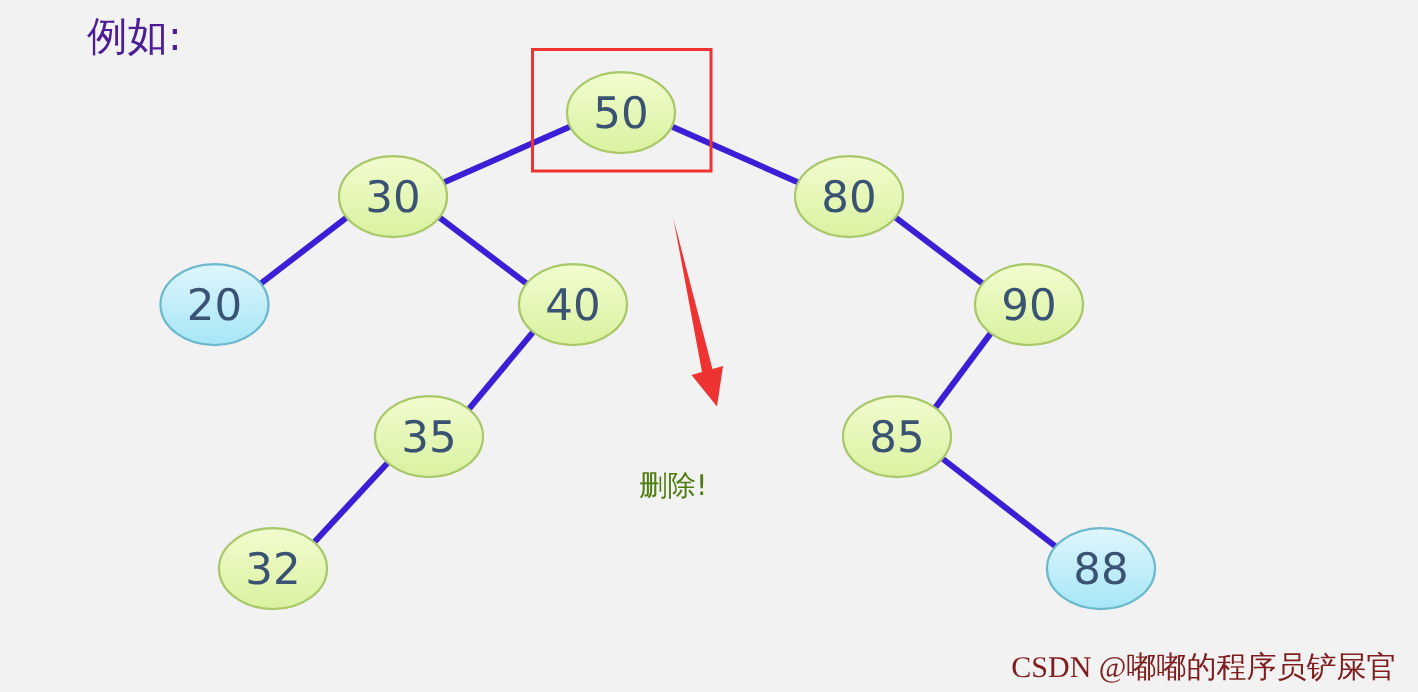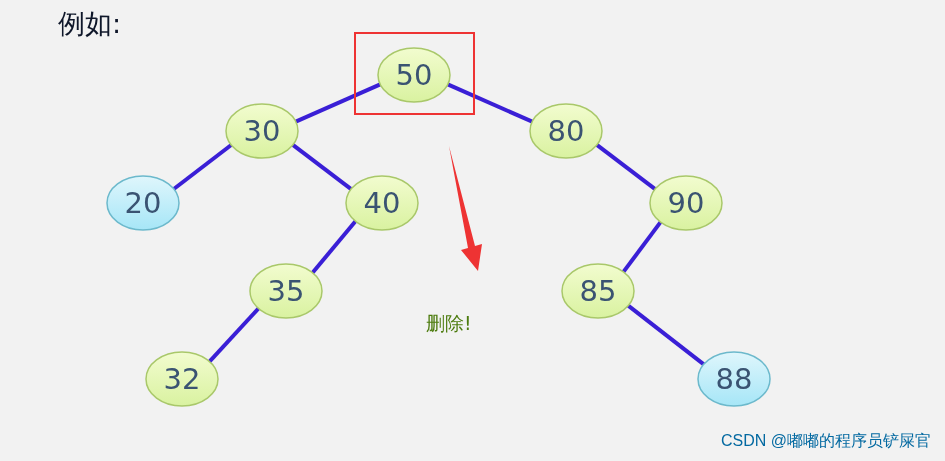--- a/index.html
+++ b/index.html
@@ -1,20 +1,20 @@
 <!DOCTYPE html>
 <html><head>
 <meta charset="utf-8">
 <style>
   html,body{margin:0;padding:0;}
   body{width:945px;height:461px;background:#f2f2f2;position:relative;overflow:hidden;font-family:"DejaVu Sans","Liberation Sans",sans-serif;}
   #diagram{position:absolute;left:0;top:0;width:945px;height:461px;}
-  .title{position:absolute;left:58px;top:6px;font-size:27px;color:#0f172a;font-family:"DejaVu Sans",sans-serif;}
+  .title{position:absolute;left:58px;top:6px;font-size:27px;color:#4c1d95;font-family:"DejaVu Sans",sans-serif;}
   .label-del{position:absolute;left:426px;top:311px;font-size:19px;color:#4d7c0f;font-family:"DejaVu Sans",sans-serif;}
-  .watermark{position:absolute;right:14px;top:431px;font-size:16px;color:#0369a1;font-family:Liberation Sans, sans-serif;}
+  .watermark{position:absolute;right:14px;top:431px;font-size:20px;color:#7f1d1d;font-family:Liberation Serif, serif;}
   .node text{font-family:"DejaVu Sans","Liberation Sans",sans-serif;font-size:29px;fill:#3a5372;}
 </style>
 </head>
 <body>
 
 <div class="title">例如:</div>
 
 <svg id="diagram" width="945" height="461" viewBox="0 0 945 461">
   <defs>
     <linearGradient id="gGreen" x1="0" y1="0" x2="0" y2="1">

